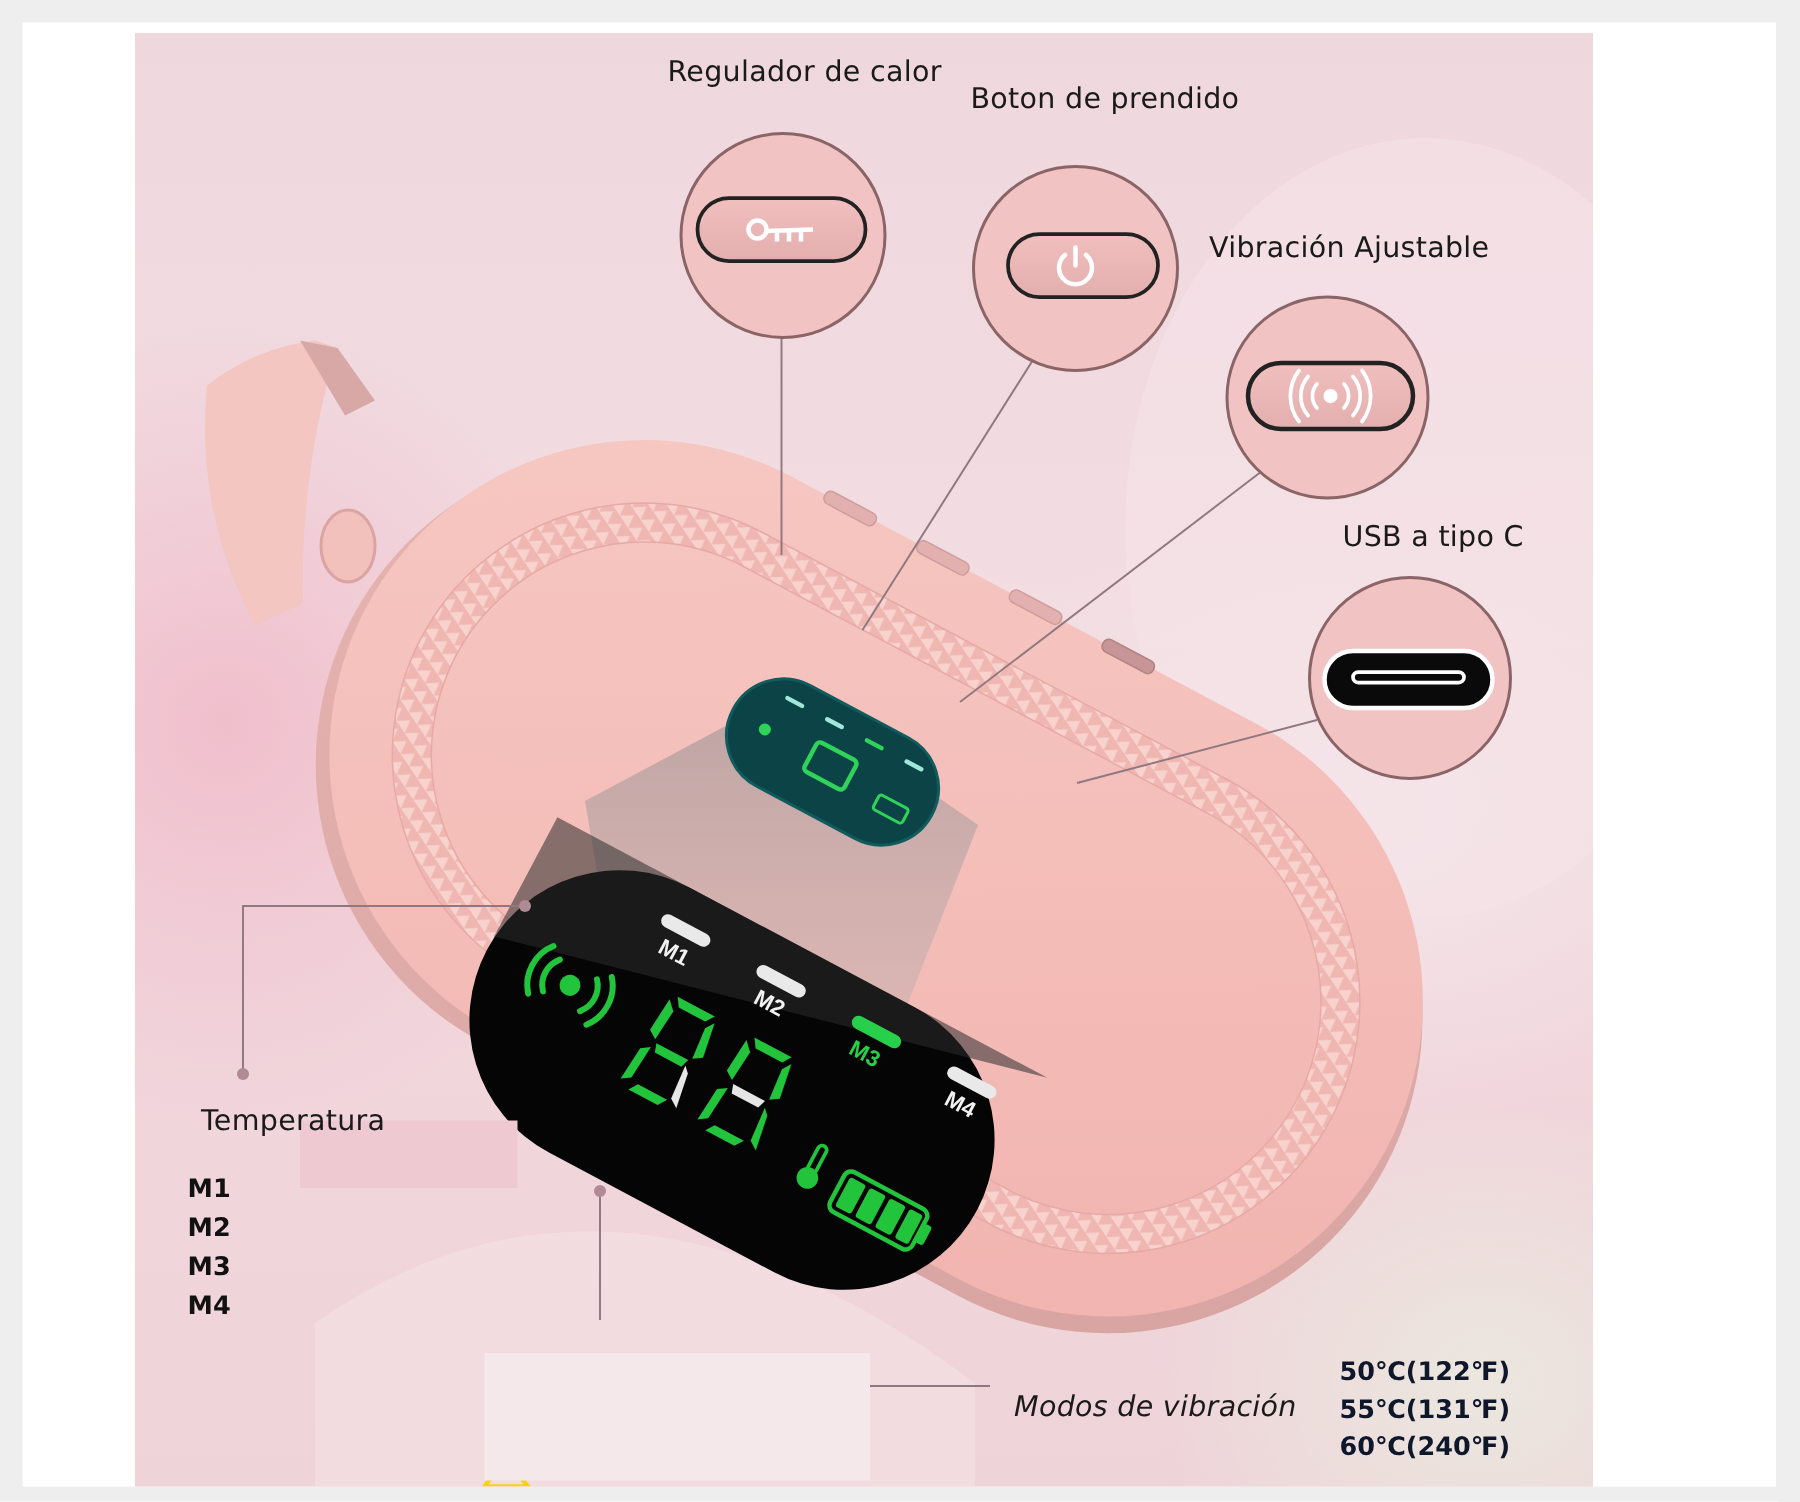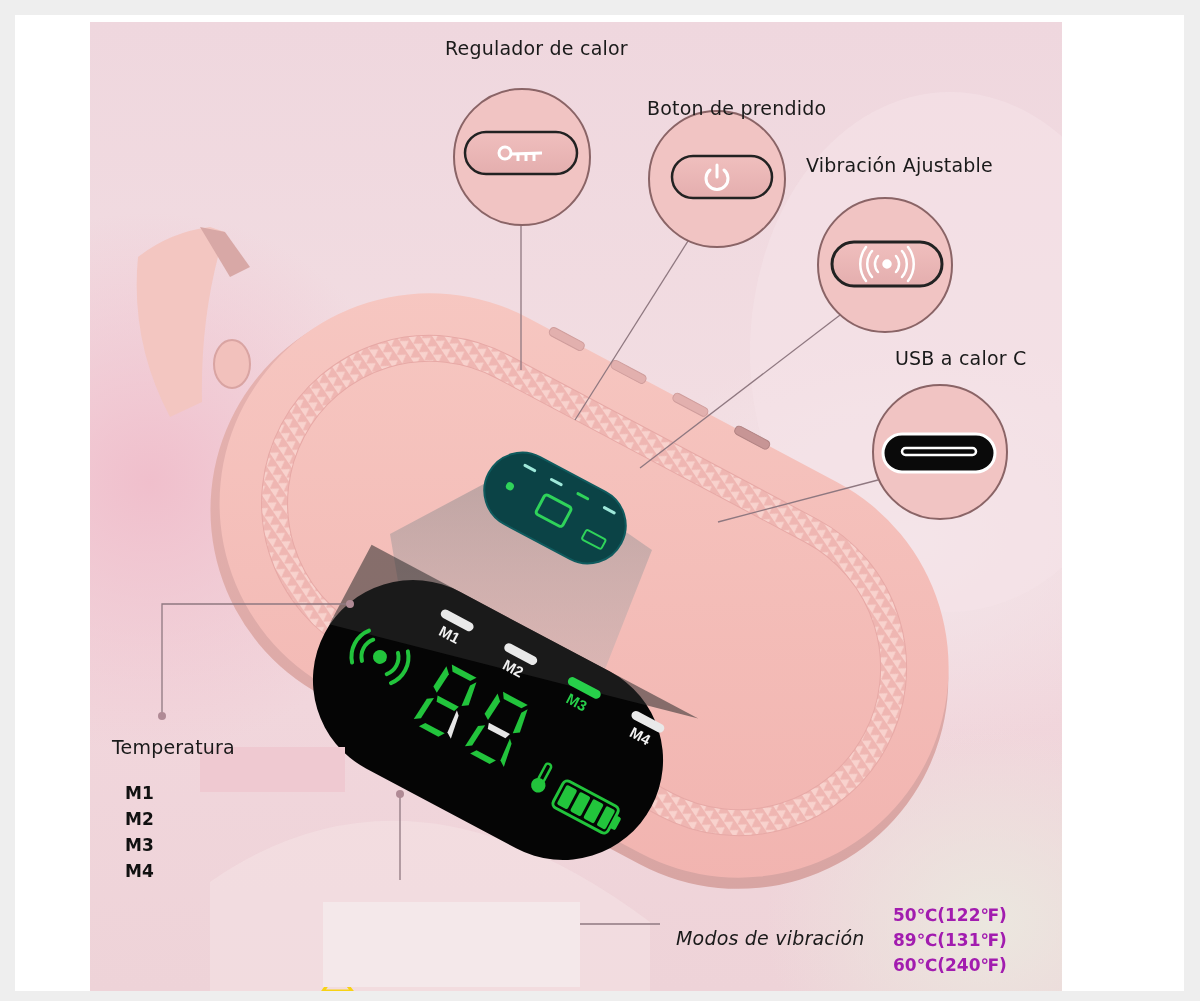--- a/index.html
+++ b/index.html
@@ -32,21 +32,21 @@
     position:absolute; left:110px; top:725px; width:145px; height:45px;
     background:#efc9d1;
   }
   .white-box {
     position:absolute; left:233px; top:880px; width:257px; height:85px;
     background:#f4e8ea;
   }
   .modes-list { position:absolute; left:125px; top:780px; line-height:26px; }
   .modes-list div { font-weight:bold; font-size:17px; color:#111; }
   .temps-list { position:absolute; left:893px; top:903px; line-height:25px; }
-  .temps-list div { font-weight:bold; font-size:17px; color:#a21caf; }
+  .temps-list div { font-weight:bold; font-size:17px; color:#0f172a; }
 </style>
 </head>
 <body>
 
 <div class="card"></div>
 
 <div class="photo">
   <svg class="art" width="972" height="969" viewBox="0 0 972 969" xmlns="http://www.w3.org/2000/svg">
     <defs>
       <linearGradient id="bodyG" x1="0" y1="0" x2="1" y2="1">
@@ -221,30 +221,30 @@
 
       <polygon points="233,969 247,950 262,969" fill="none" stroke="#f7d214" stroke-width="3"></polygon>
     </g>
   </svg>
 
   <div class="temp-box"></div>
   <div class="white-box"></div>
 </div>
 
 <div class="label" style="left:445px; top:37px;text-align:center;">Regulador de calor</div>
-<div class="label" style="left:647px; top:55px;margin-top:42px;">Boton de prendido</div>
+<div class="label" style="left:647px; top:55px;">Boton de prendido</div>
 <div class="label" style="left:806px; top:154px;">Vibración Ajustable</div>
-<div class="label" style="left:895px; top:347px;">USB a calor C</div>
-<div class="label" style="left:112px; top:736px;">Temperatura</div>
+<div class="label" style="left:895px; top:347px;">USB a tipo C</div>
+<div class="label" style="left:134px; top:736px;">Temperatura</div>
 <div class="label" style="left:676px; top:927px;font-style:italic;">Modos de vibración</div>
 
 <div class="modes-list">
   <div>M1</div>
   <div>M2</div>
   <div>M3</div>
   <div>M4</div>
 </div>
 
 <div class="temps-list">
   <div>50℃(122℉)</div>
-  <div>89℃(131℉)</div>
+  <div>55℃(131℉)</div>
   <div>60℃(240℉)</div>
 </div>
 
 </body></html>

